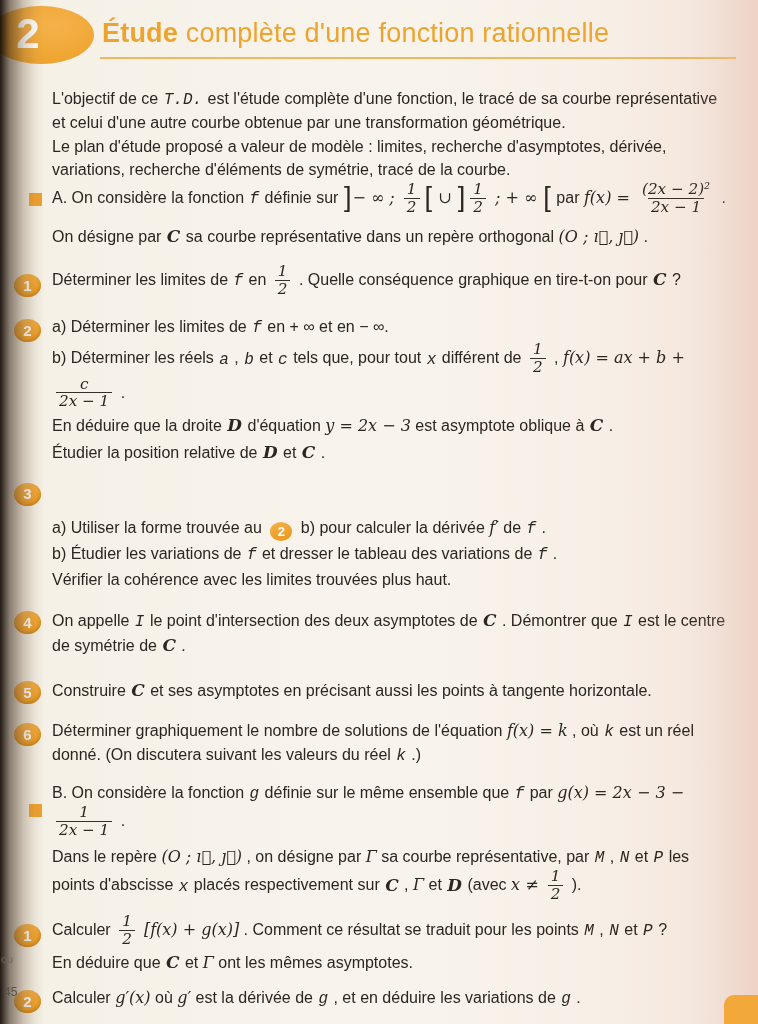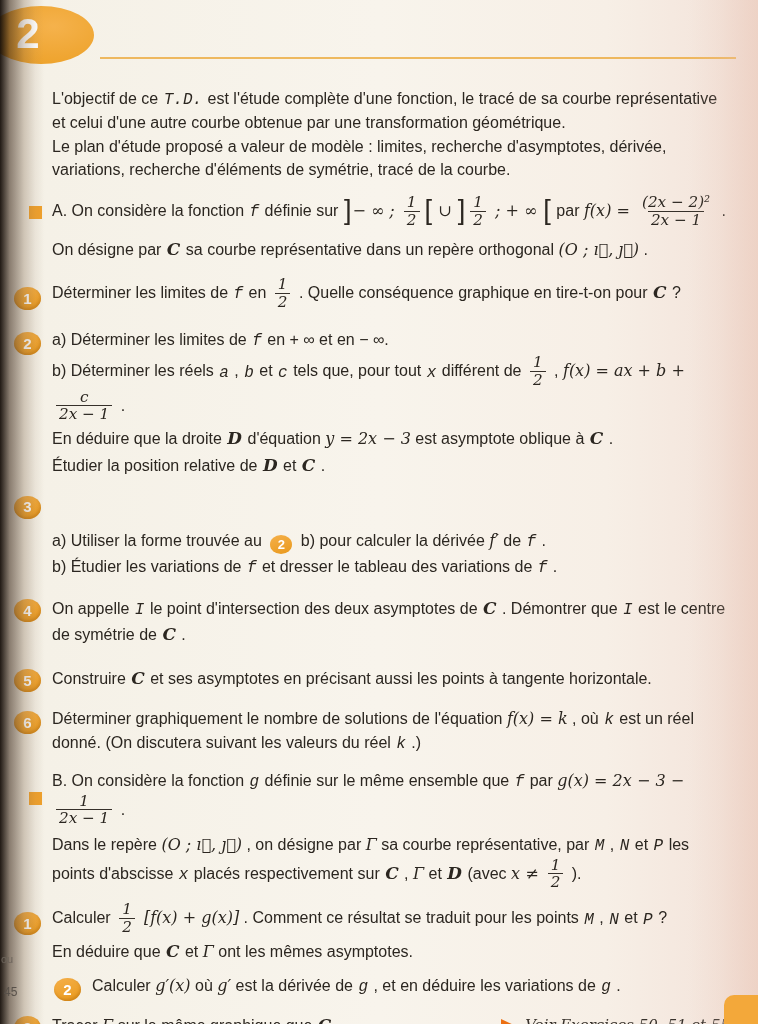--- a/index.html
+++ b/index.html
@@ -56,32 +56,32 @@
   .inline-badge{
     display:inline-flex;width:22px;height:19px;border-radius:50%;
     background:linear-gradient(160deg,#f5b04a,#e9991c);color:#fff;font-weight:bold;font-size:13px;
     align-items:center;justify-content:center;vertical-align:-3px;margin:0 4px;
   }
   .sect{display:flex;align-items:center;gap:10px;margin-left:-23px;}
   .sq{flex:none;width:13px;height:13px;background:#efa02b;}
   
   [data-name="intro-paragraph-1"]{margin-top:16px;}
   [data-name="intro-paragraph-2"]{margin-top:9px;}
-  [data-name="section-a-heading"]{margin-top:13px;}
+  [data-name="section-a-heading"]{}
   [data-name="curve-designation"]{margin-top:8px;}
   [data-name="question-a1"]{margin-top:15px;}
   [data-name="question-a2"]{margin-top:18px;}
   [data-name="question-a3"]{margin-top:15px;flex-direction:column;}
   [data-name="question-a4"]{margin-top:16px;}
   [data-name="question-a5"]{margin-top:20px;}
   [data-name="question-a6"]{margin-top:16px;}
   [data-name="section-b-heading"]{margin-top:14px;}
   [data-name="paragraph-b-context"]{margin-top:6px;}
   [data-name="question-b1"]{margin-top:10px;}
-  [data-name="question-b2"]{margin-top:12px;margin-left:40px;}
+  [data-name="question-b2"]{margin-top:12px;}
   [data-name="question-b3"]{margin-top:12px;}
   [data-name="question-a1"] > .q-badge,
   [data-name="question-b1"] > .q-badge{margin-top:10px;}
   
   .row-split{display:flex;justify-content:space-between;align-items:center;}
   .see{display:flex;align-items:center;gap:9px;white-space:nowrap;margin-right:2px;}
   .arrow{width:0;height:0;border-left:15px solid #ec6f12;border-top:7px solid transparent;border-bottom:7px solid transparent;}
   .see-text{font-family:"DejaVu Serif",serif;font-style:italic;font-size:15px;color:#38322c;}
   .corner-tab{position:absolute;right:0;bottom:0;width:34px;height:29px;background:#f3a83a;border-top-left-radius:10px;z-index:6;}
   .artifact{position:absolute;z-index:6;color:#6d655c;font-size:11px;}
@@ -89,20 +89,23 @@
   .art-pg{left:4px;top:984px;font-size:12px;color:#58514a;}
 </style>
 </head>
 <body>
 
 <div class="page" data-name="textbook-page">
 
   <div class="hdr" data-name="page-header">
     <div class="chapter-badge" data-name="chapter-number-badge">
       <span data-name="chapter-number">2</span>
+    </div>
+    <div class="title" data-name="page-title">
+      <span class="b" data-name="page-title-bold">Étude</span><span data-name="page-title-rest"> complète d'une fonction rationnelle</span>
     </div>
     <div class="title-rule" data-name="title-underline"></div>
   </div>
 
   <div class="content" data-name="page-content">
 
     <p class="qline" data-name="intro-paragraph-1" style="margin-bottom:0"><span class="run" data-name="text-run">L'objectif de ce </span><span class="var" data-name="math-variable">T.D.</span><span class="run" data-name="text-run"> est l'étude complète d'une fonction, le tracé de sa courbe représentative et celui d'une autre courbe obtenue par une transformation géométrique.</span></p>
     <p class="qline" data-name="intro-paragraph-2" style="margin-bottom:0"><span class="run" data-name="text-run">Le plan d'étude proposé a valeur de modèle : limites, recherche d'asymptotes, dérivée, variations, recherche d'éléments de symétrie, tracé de la courbe.</span></p>
 
     <div class="sect" data-name="section-a-heading">
@@ -143,20 +146,21 @@
         <div class="qline" data-name="question-a2-line-c"><span class="run" data-name="text-run">En déduire que la droite </span><span class="scr" data-name="script-letter">D</span><span class="run" data-name="text-run"> d'équation </span><span class="math" data-name="math-expression">y = 2x − 3</span><span class="run" data-name="text-run"> est asymptote oblique à </span><span class="scr" data-name="script-letter">C</span><span class="run" data-name="text-run"> .</span></div>
         <div class="qline" data-name="question-a2-line-d"><span class="run" data-name="text-run">Étudier la position relative de </span><span class="scr" data-name="script-letter">D</span><span class="run" data-name="text-run"> et </span><span class="scr" data-name="script-letter">C</span><span class="run" data-name="text-run"> .</span></div>
       </div>
     </div>
 
     <div class="q" data-name="question-a3">
       <span class="q-badge" data-name="question-a3-badge">3</span>
       <div class="q-body" data-name="question-a3-body">
         <div class="qline" data-name="question-a3-line-a"><span class="run" data-name="text-run">a) Utiliser la forme trouvée au </span><span class="inline-badge" data-name="inline-question-badge">2</span><span class="run" data-name="text-run"> b) pour calculer la dérivée </span><span class="math" data-name="math-expression">f′</span><span class="run" data-name="text-run"> de </span><span class="var" data-name="math-variable">f</span><span class="run" data-name="text-run"> .</span></div>
         <div class="qline" data-name="question-a3-line-b"><span class="run" data-name="text-run">b) Étudier les variations de </span><span class="var" data-name="math-variable">f</span><span class="run" data-name="text-run"> et dresser le tableau des variations de </span><span class="var" data-name="math-variable">f</span><span class="run" data-name="text-run"> .</span></div>
+        <div class="qline" data-name="question-a3-line-c"><span class="run" data-name="text-run">Vérifier la cohérence avec les limites trouvées plus haut.</span></div>
       </div>
     </div>
 
     <div class="q" data-name="question-a4">
       <span class="q-badge" data-name="question-a4-badge">4</span>
       <div class="q-body" data-name="question-a4-body"><span class="run" data-name="text-run">On appelle </span><span class="var" data-name="math-variable">I</span><span class="run" data-name="text-run"> le point d'intersection des deux asymptotes de </span><span class="scr" data-name="script-letter">C</span><span class="run" data-name="text-run"> . Démontrer que </span><span class="var" data-name="math-variable">I</span><span class="run" data-name="text-run"> est le centre de symétrie de </span><span class="scr" data-name="script-letter">C</span><span class="run" data-name="text-run"> .</span></div>
     </div>
 
     <div class="q" data-name="question-a5">
       <span class="q-badge" data-name="question-a5-badge">5</span>

